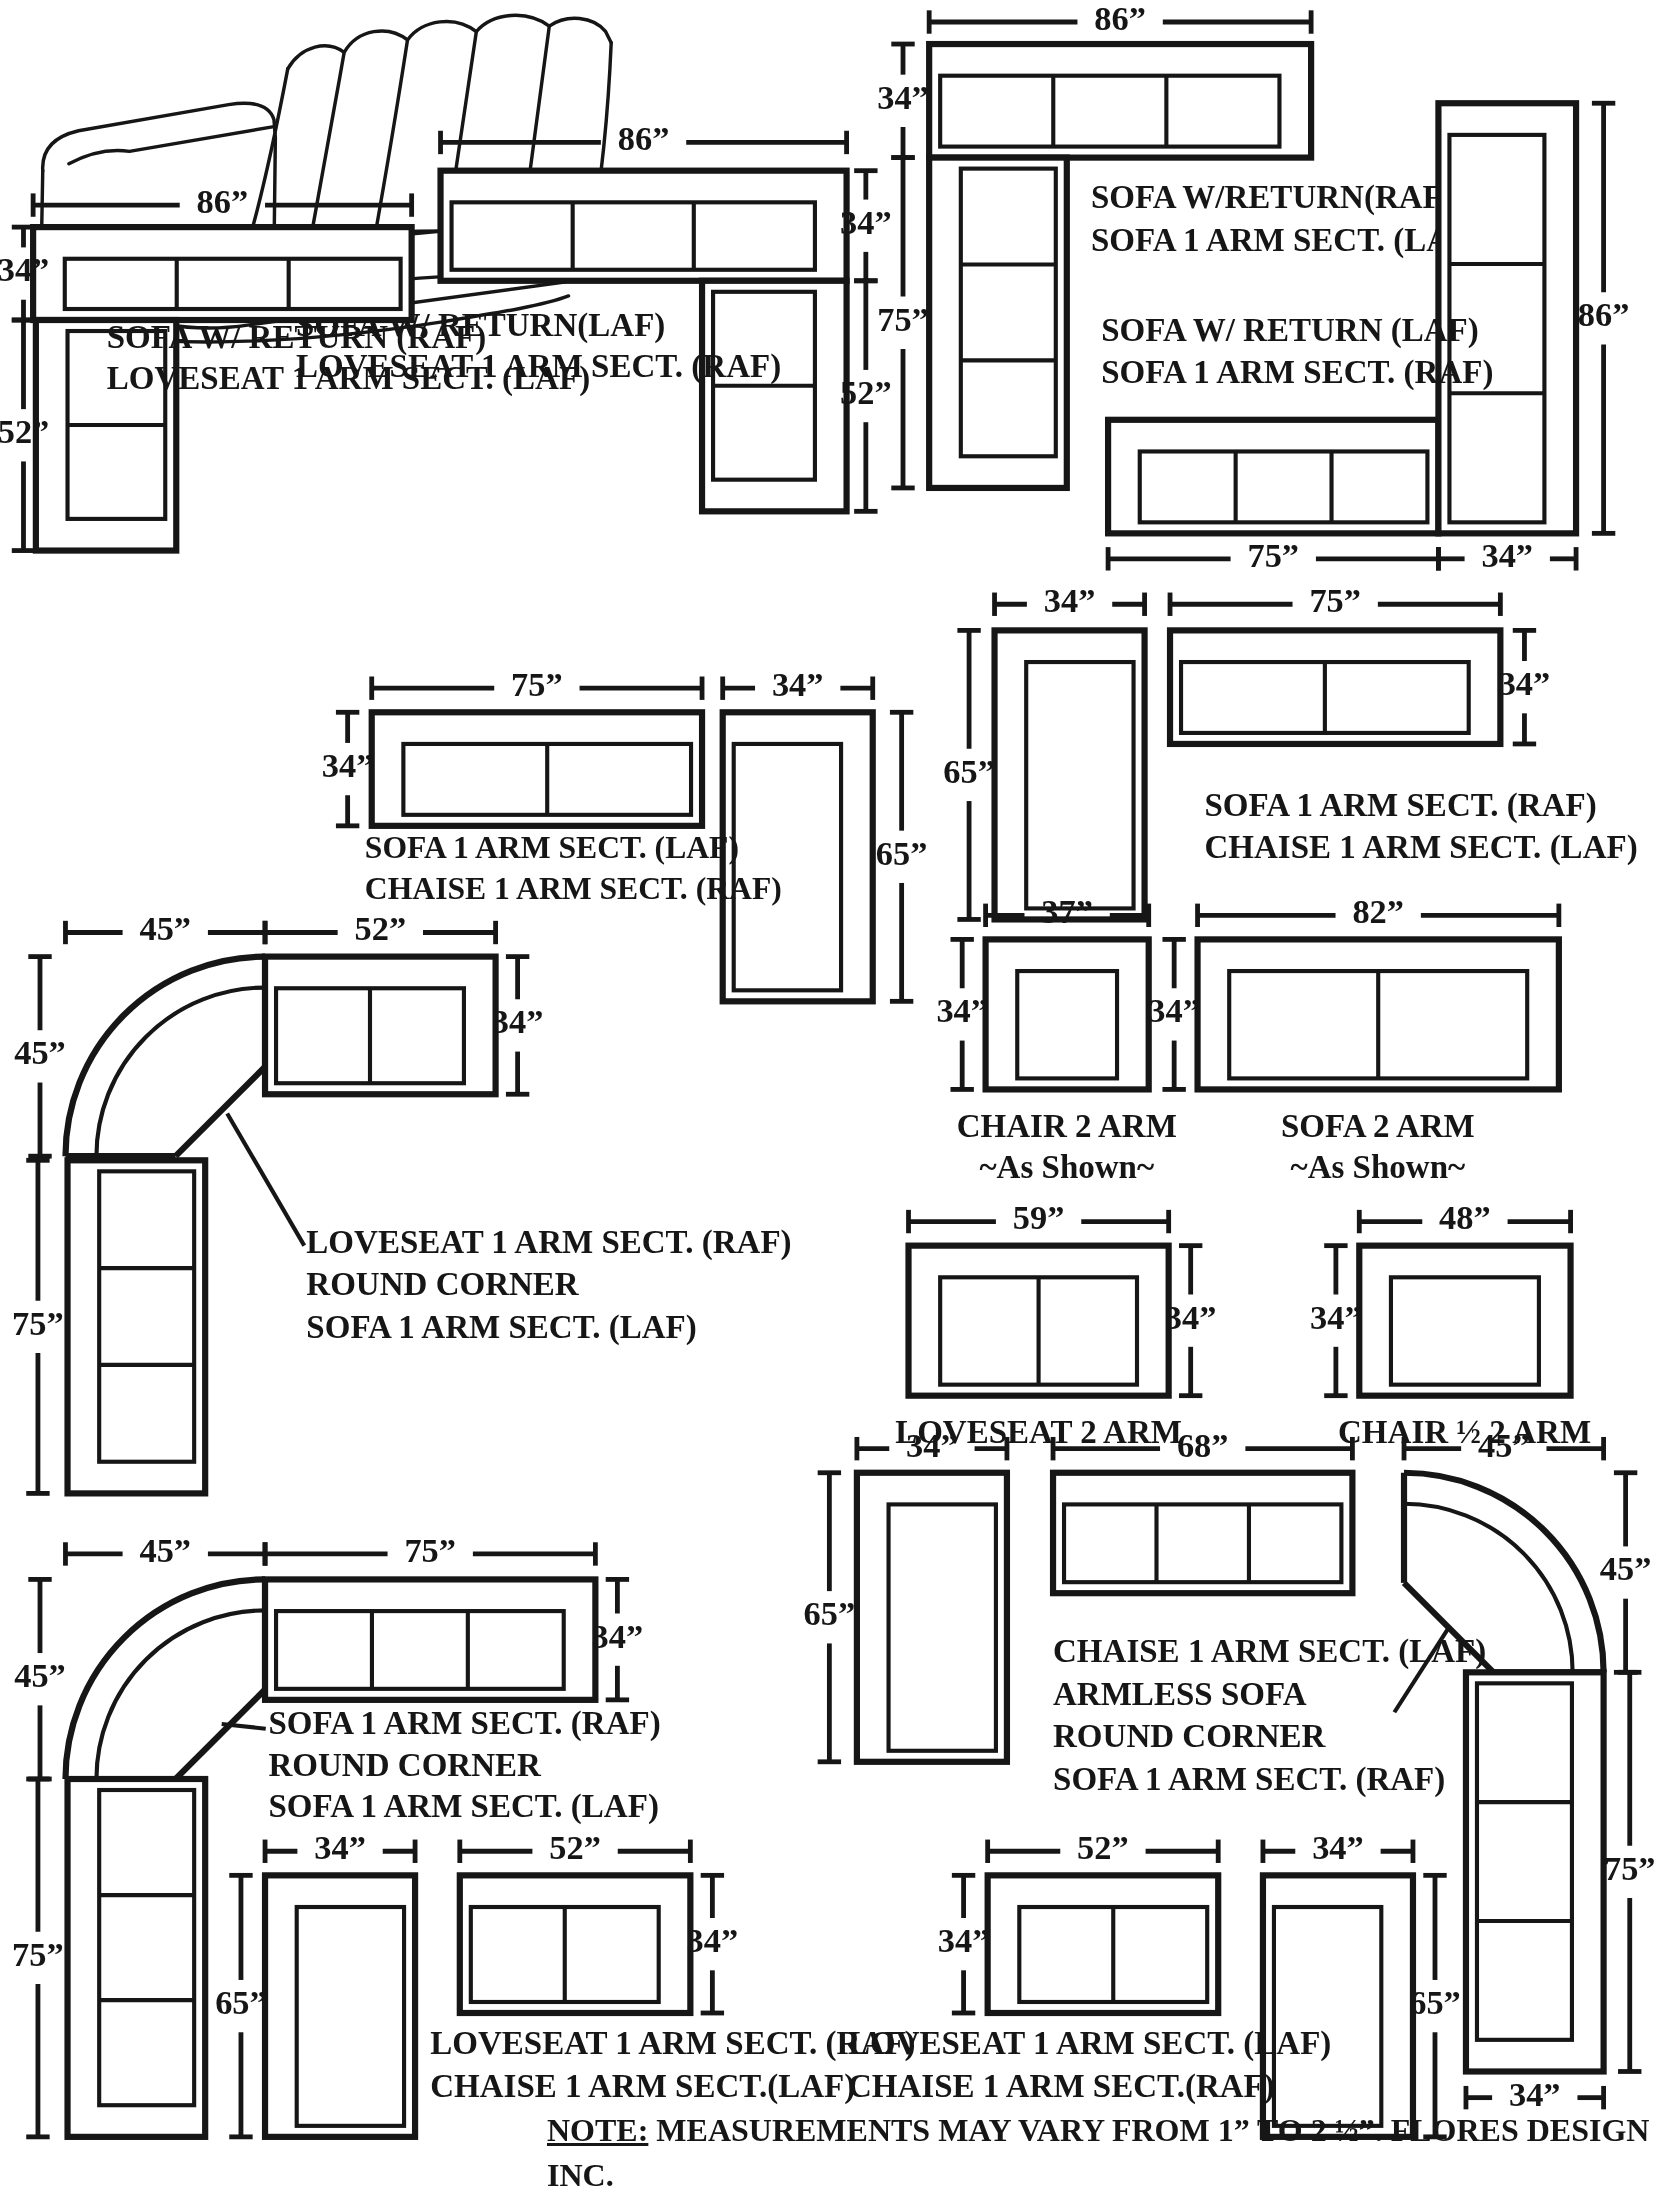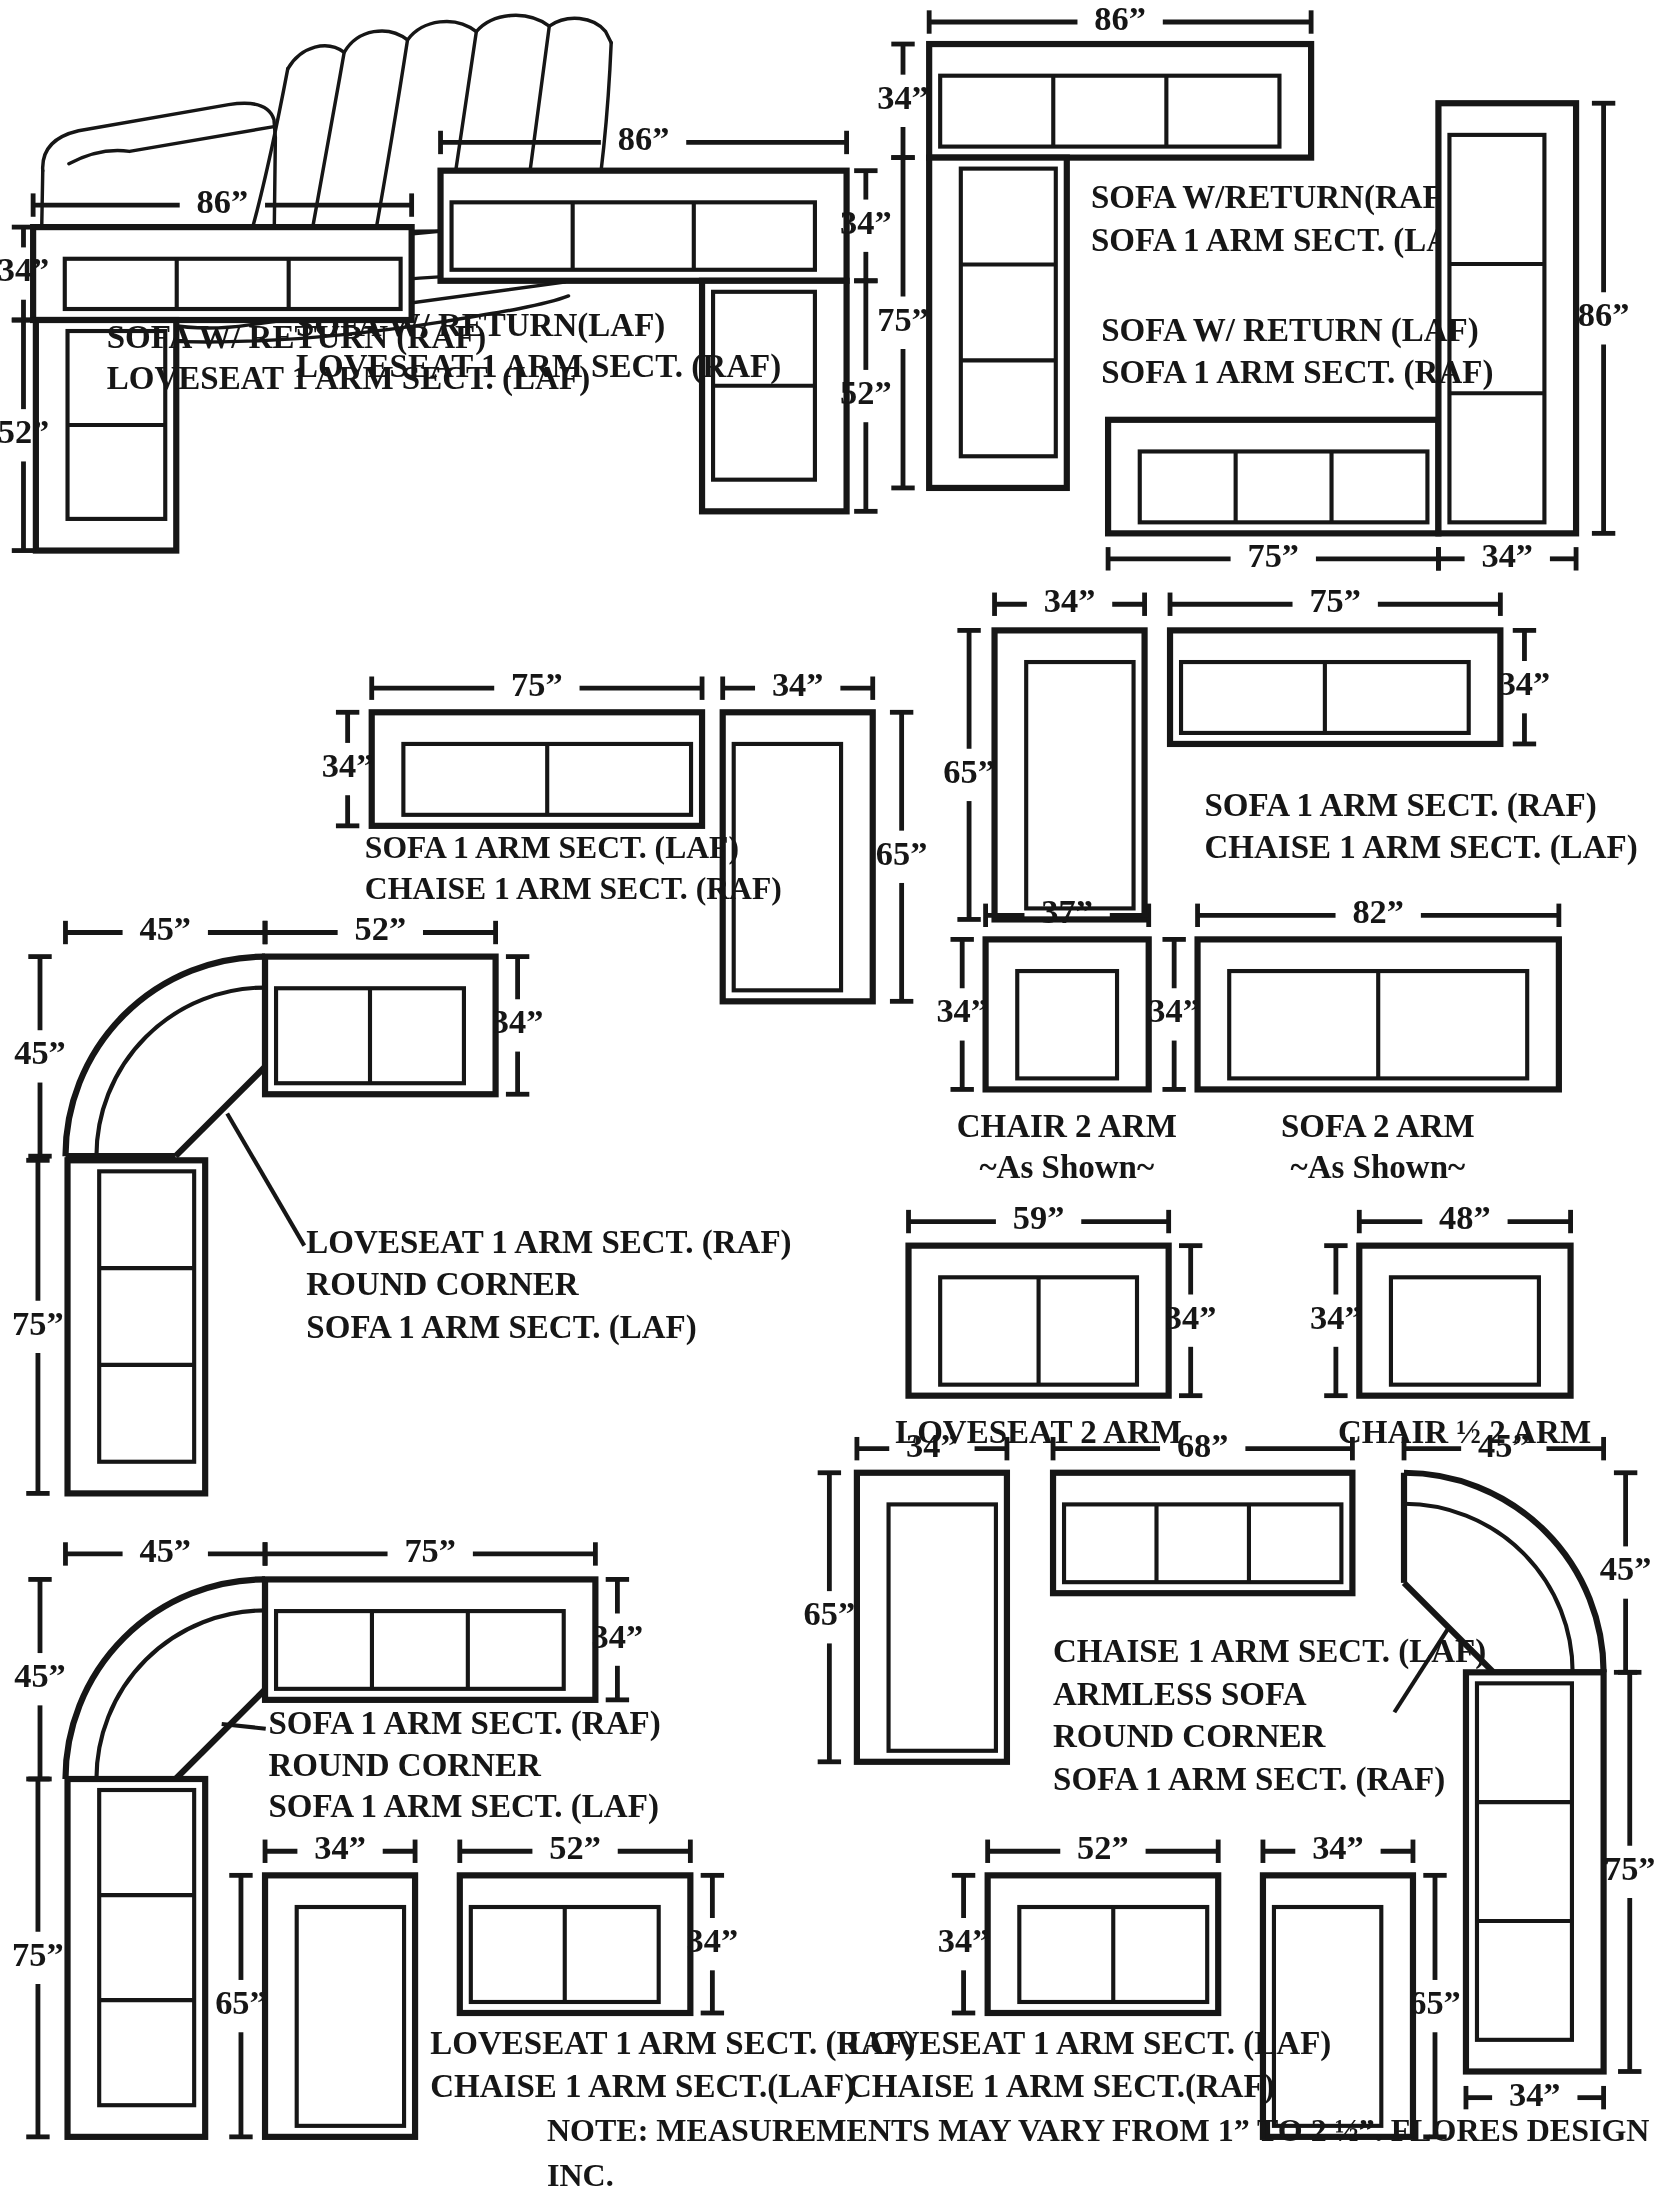--- a/index.html
+++ b/index.html
@@ -1,21 +1,21 @@
 <!DOCTYPE html>
 <html style="font-size:11px"><head>
 <meta charset="utf-8">
 <style>
   html,body{margin:0;padding:0;background:#ffffff;}
   .page{position:relative;width:1667px;height:2205px;background:#fff;overflow:hidden;}
   svg{position:absolute;left:0;top:0;}
   .note{position:absolute;left:547px;top:2108px;width:1115px;
         font-family:"Liberation Serif",serif;font-weight:bold;font-size:32px;
         color:#161616;line-height:1.42;letter-spacing:0px;}
-  .note .u{}
+  .note .u{text-decoration:underline;}
 </style>
 </head>
 <body>
 
 <div class="page">
   <svg id="canvas" viewBox="0 0 2422 3204" width="1667" height="2205">
     <g stroke="#161616" stroke-width="5" fill="none" stroke-linecap="round" stroke-linejoin="round">
       <path d="M 418,100 C 438,66 476,58 500,76 C 520,42 564,36 592,58 C 614,28 662,22 692,46 C 716,18 766,14 798,38 C 824,20 862,24 880,46 L 888,62"></path>
       <path d="M 888,62 C 884,156 874,262 858,352"></path>
       <path d="M 418,100 C 402,184 382,282 358,362"></path>

